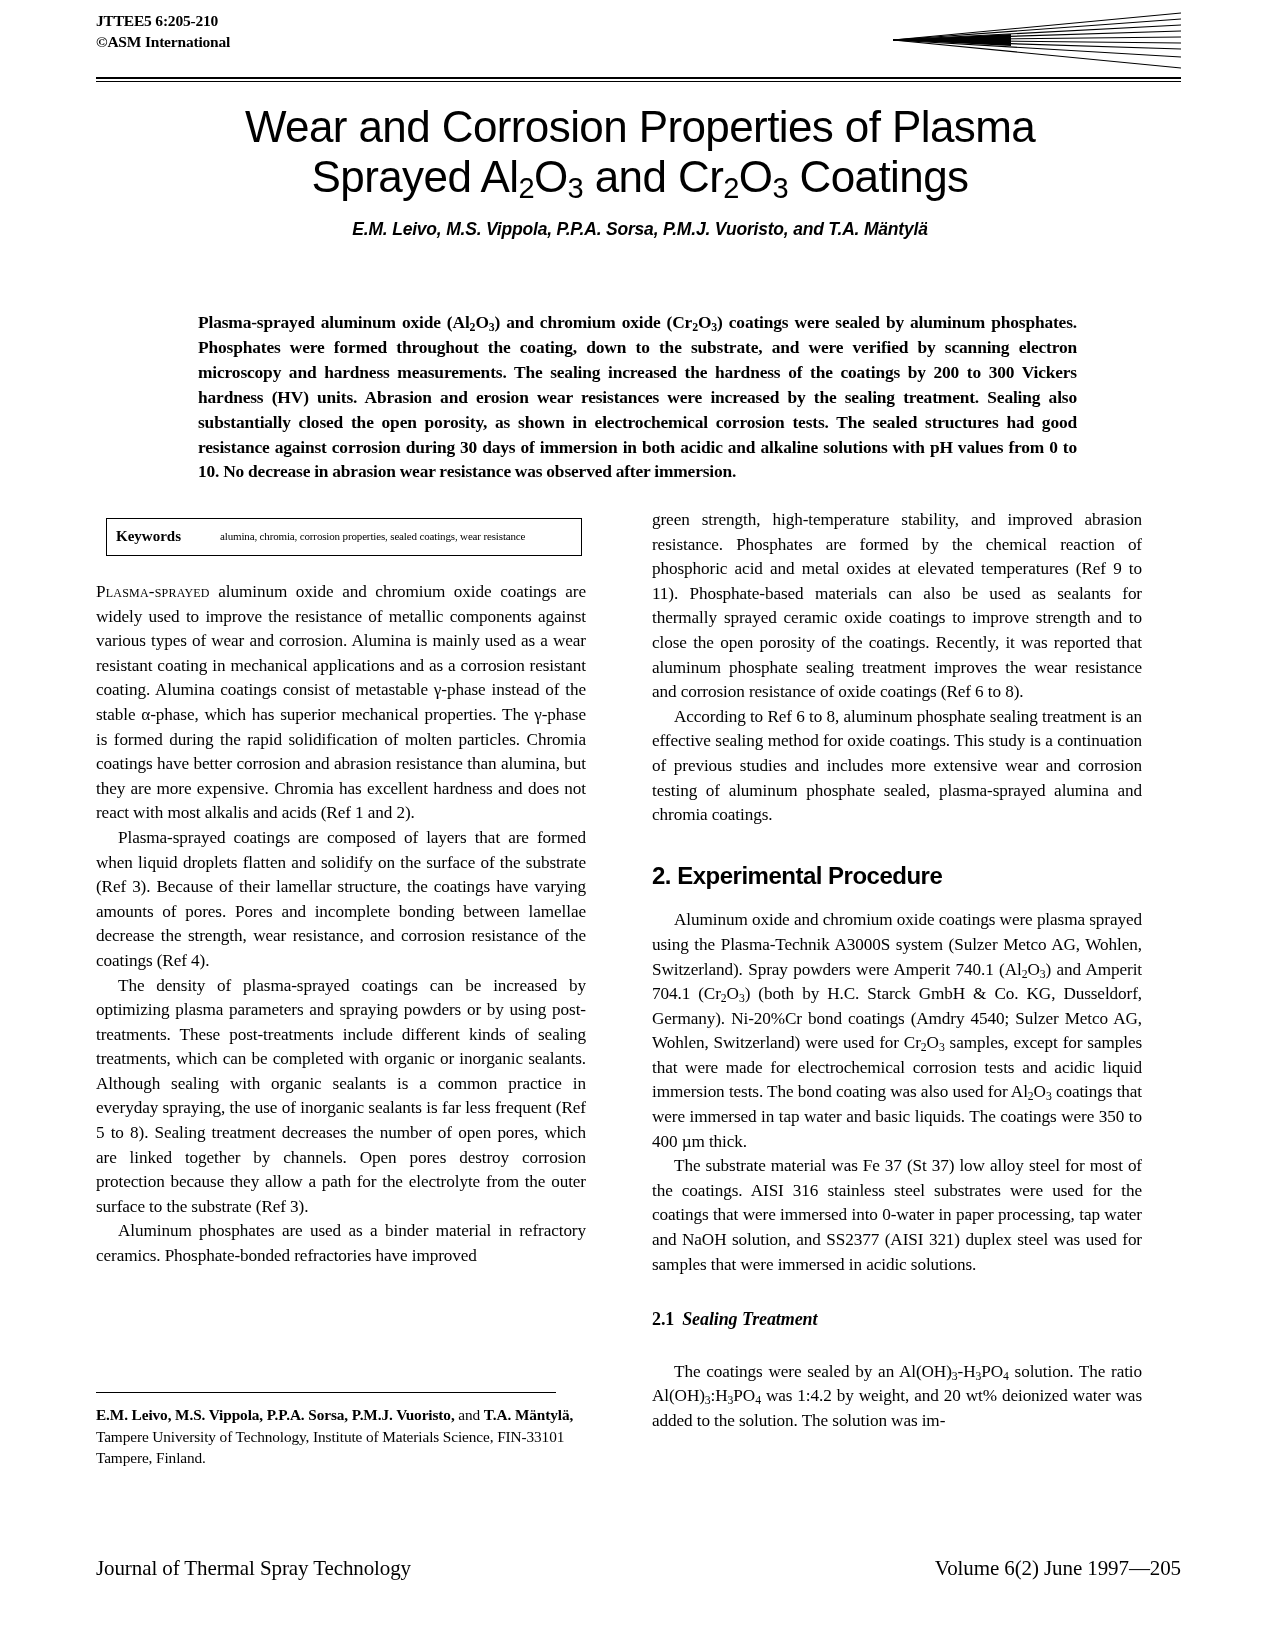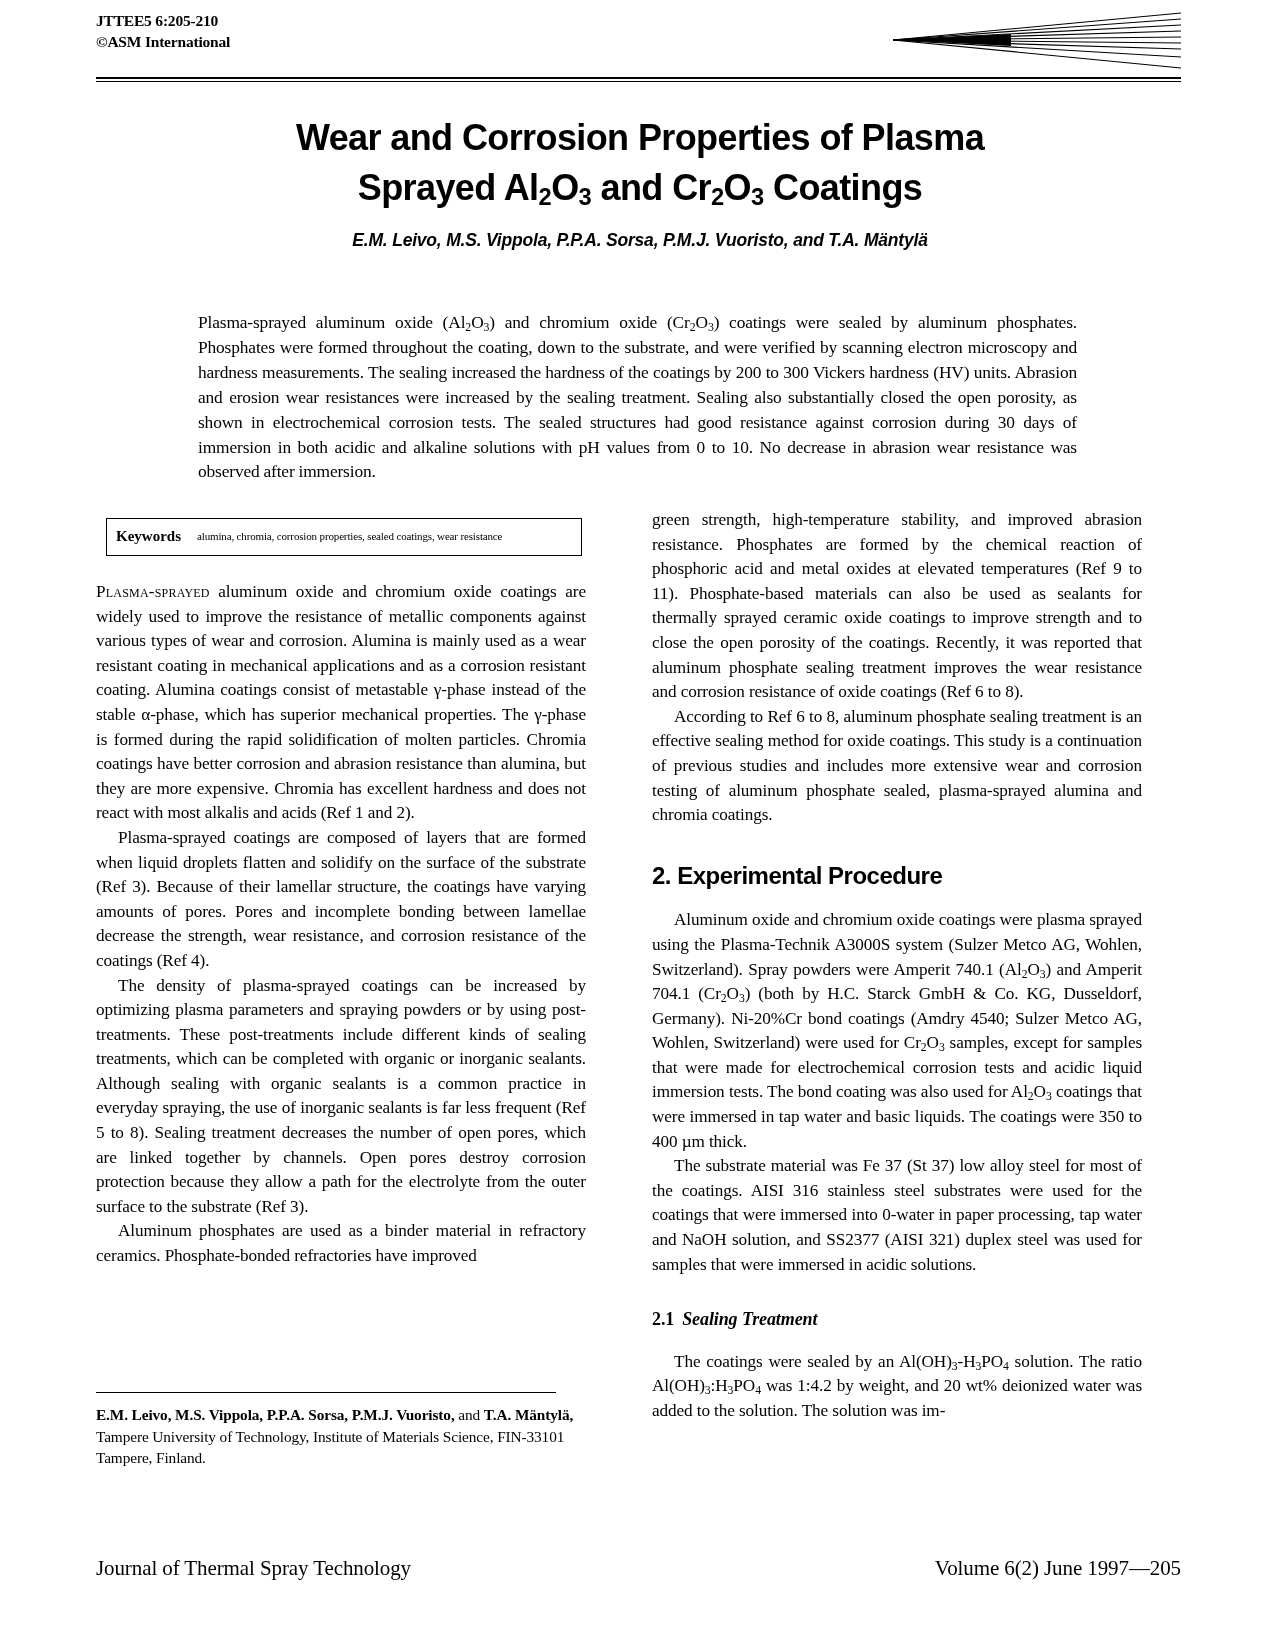--- a/index.html
+++ b/index.html
@@ -61,25 +61,25 @@
   
   .title-block {
     position: absolute;
     left: 120px;
     top: 96px;
     width: 1040px;
     text-align: center;
   }
   .doc-title {
     font-family: "Liberation Sans", "DejaVu Sans", sans-serif;
-    font-weight: bold;
-    font-size: 36px;
+    font-weight: normal;
+    font-size: 44px;
     line-height: 50px;
     letter-spacing: -0.6px;
-    margin: 17px;
+    margin: 6px;
   }
   .doc-title sub {
     font-size: 0.66em;
     vertical-align: -0.22em;
     line-height: 0;
   }
   .authors {
     font-family: "Liberation Sans", "DejaVu Sans", sans-serif;
     font-weight: bold;
     font-style: italic;
@@ -88,21 +88,21 @@
     margin-top: 17px;
   }
 
   
   .abstract {
     position: absolute;
     left: 198px;
     top: 310px;
     width: 879px;
     font-family: "Liberation Serif", "DejaVu Serif", serif;
-    font-weight: normal;
+    font-weight: bold;
     font-size: 17.4px;
     line-height: 24.9px;
     text-align: justify;
     letter-spacing: -0.15px;
     word-spacing: -0.3px;
   }
   .abstract sub {
     font-size: 0.68em;
     vertical-align: -0.22em;
     line-height: 0;
@@ -112,20 +112,21 @@
   .keywords-box {
     position: absolute;
     left: 106px;
     top: 518px;
     width: 476px;
     border: 1.6px solid #000;
     padding: 7px 9px 9px 9px;
     box-sizing: border-box;
     display: flex;
     align-items: flex-end;
+    gap: 23px;
   }
   .keywords-label {
     font-family: "Liberation Serif", "DejaVu Serif", serif;
     font-weight: bold;
     font-size: 15px;
     flex: 0 0 auto;
     padding-right: 16px;
     line-height: 20px;
   }
   .keywords-values {
@@ -166,21 +167,21 @@
     font-size: 24px;
     letter-spacing: -0.5px;
     margin: 0 0 20px 0;
   }
   h2.section.spaced-top { margin-top: 36px; }
 
   h3.subsection {
     font-family: "Liberation Serif", "DejaVu Serif", serif;
     font-weight: bold;
     font-size: 18px;
-    margin: 30px 0 18px 0;
+    margin: 30px 0 28px 0;
     letter-spacing: -0.1px;
   }
   h3.subsection .subsec-title {
     font-style: italic;
     padding-left: 8px;
   }
 
   .smallcaps {
     font-variant: small-caps;
     letter-spacing: 0.2px;

